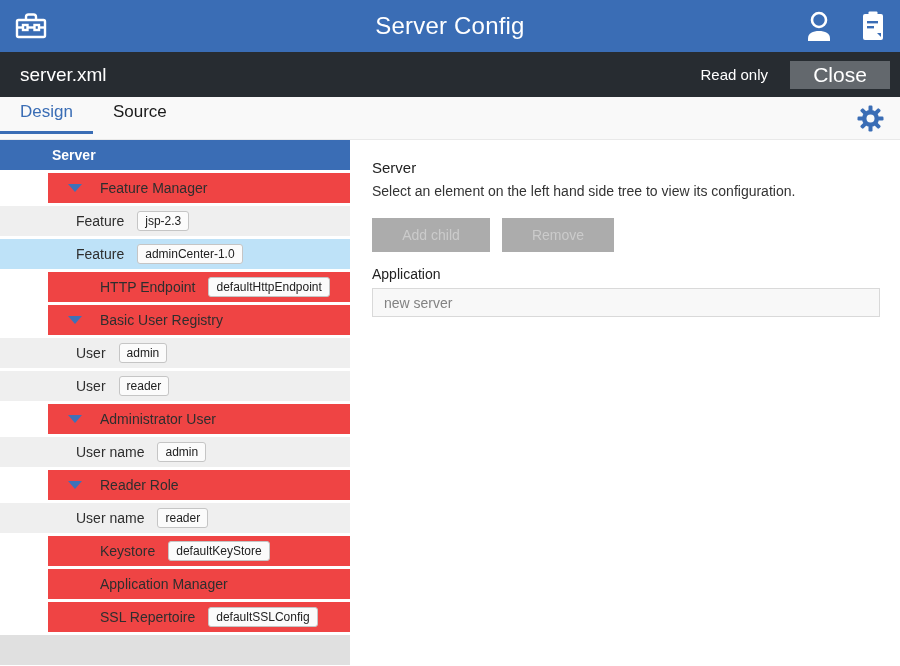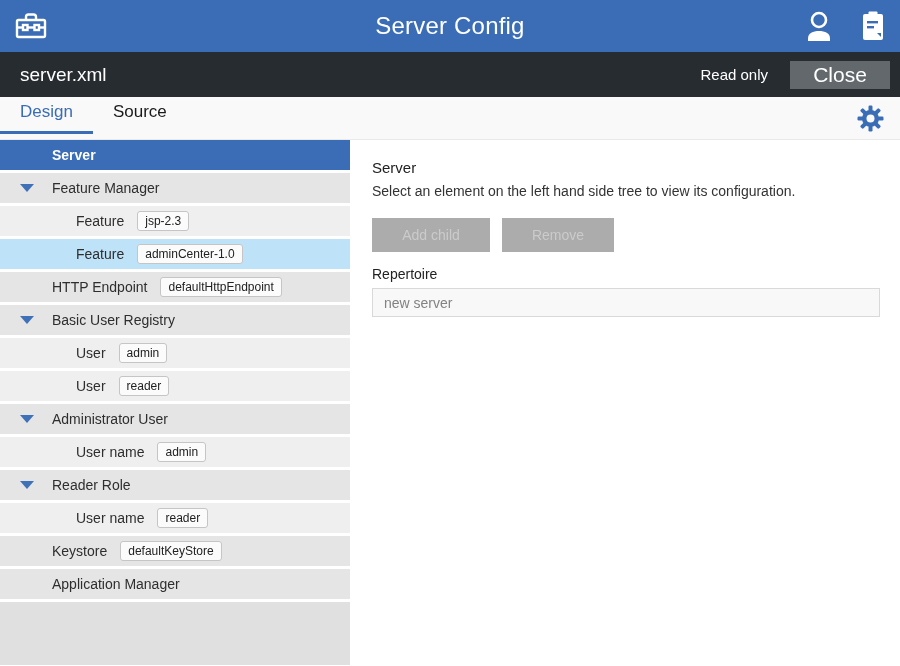--- a/index.html
+++ b/index.html
@@ -31,21 +31,21 @@
   .tab.inactive { color:#1A1A1A; }
   .gear { position:absolute; right:16px; top:8px; cursor:pointer; }
 
   
   .content { display:flex; height:525px; }
 
   .sidebar { width:350px; display:flex; flex-direction:column; background:#fff; }
   .tree-row { height:30px; margin-bottom:3px; display:flex; align-items:center;
               font-size:14px; color:#2E2E2E; padding-left:20px; cursor:pointer; }
   .tree-root { background:#3A6DB5; color:#fff; font-weight:bold; }
-  .tree-row.top { background:#e5e5e5; }
+  .tree-row.top { background:#ef4444;margin-left:48px; }
   .tree-row.child { background:#EFEFEF; padding-left:44px; }
   .tree-row.child.highlighted { background:#BEE2F8; }
   .tri { width:0; height:0; border-left:7px solid transparent; border-right:7px solid transparent;
          border-top:8px solid #3F71B8; margin-right:18px; flex:0 0 auto; }
   .tree-root .tri { visibility:hidden; }
   .badge { margin-left:13px; background:#FBFBFB; border:1px solid #C5C5C5; border-radius:3px;
            padding:3px 7px; font-size:12px; color:#222; line-height:1; }
   .filler { flex:1; background:#E0E0E0; }
 
   .main { flex:1; padding:19px 20px 0 22px; }
@@ -189,27 +189,32 @@
         <div class="tree-row top">
     <span class="tri" style="visibility: hidden;"></span>
     <span class="tree-label">Keystore</span>
     <span class="badge">defaultKeyStore</span>
   </div>
         <div class="tree-row top">
     <span class="tri" style="visibility: hidden;"></span>
     <span class="tree-label">Application Manager</span>
 
   </div>
+        <div class="tree-row top">
+    <span class="tri" style="visibility: hidden;"></span>
+    <span class="tree-label">SSL Repertoire</span>
+    <span class="badge">defaultSSLConfig</span>
+  </div>
       </div>
     <div class="filler"></div>
   </div>
 
   <div class="main">
     <div class="detail-title">Server</div>
     <div class="detail-hint">Select an element on the left hand side tree to view its configuration.</div>
     <div class="btn-row">
       <button class="gray-btn add" disabled="">Add child</button>
       <button class="gray-btn remove" disabled="">Remove</button>
     </div>
-    <div class="field-label">Repertoire</div>
+    <div class="field-label">Application</div>
     <input class="field-input" type="text" value="new server" style="">
   </div>
 </div>
 
 </body></html>

